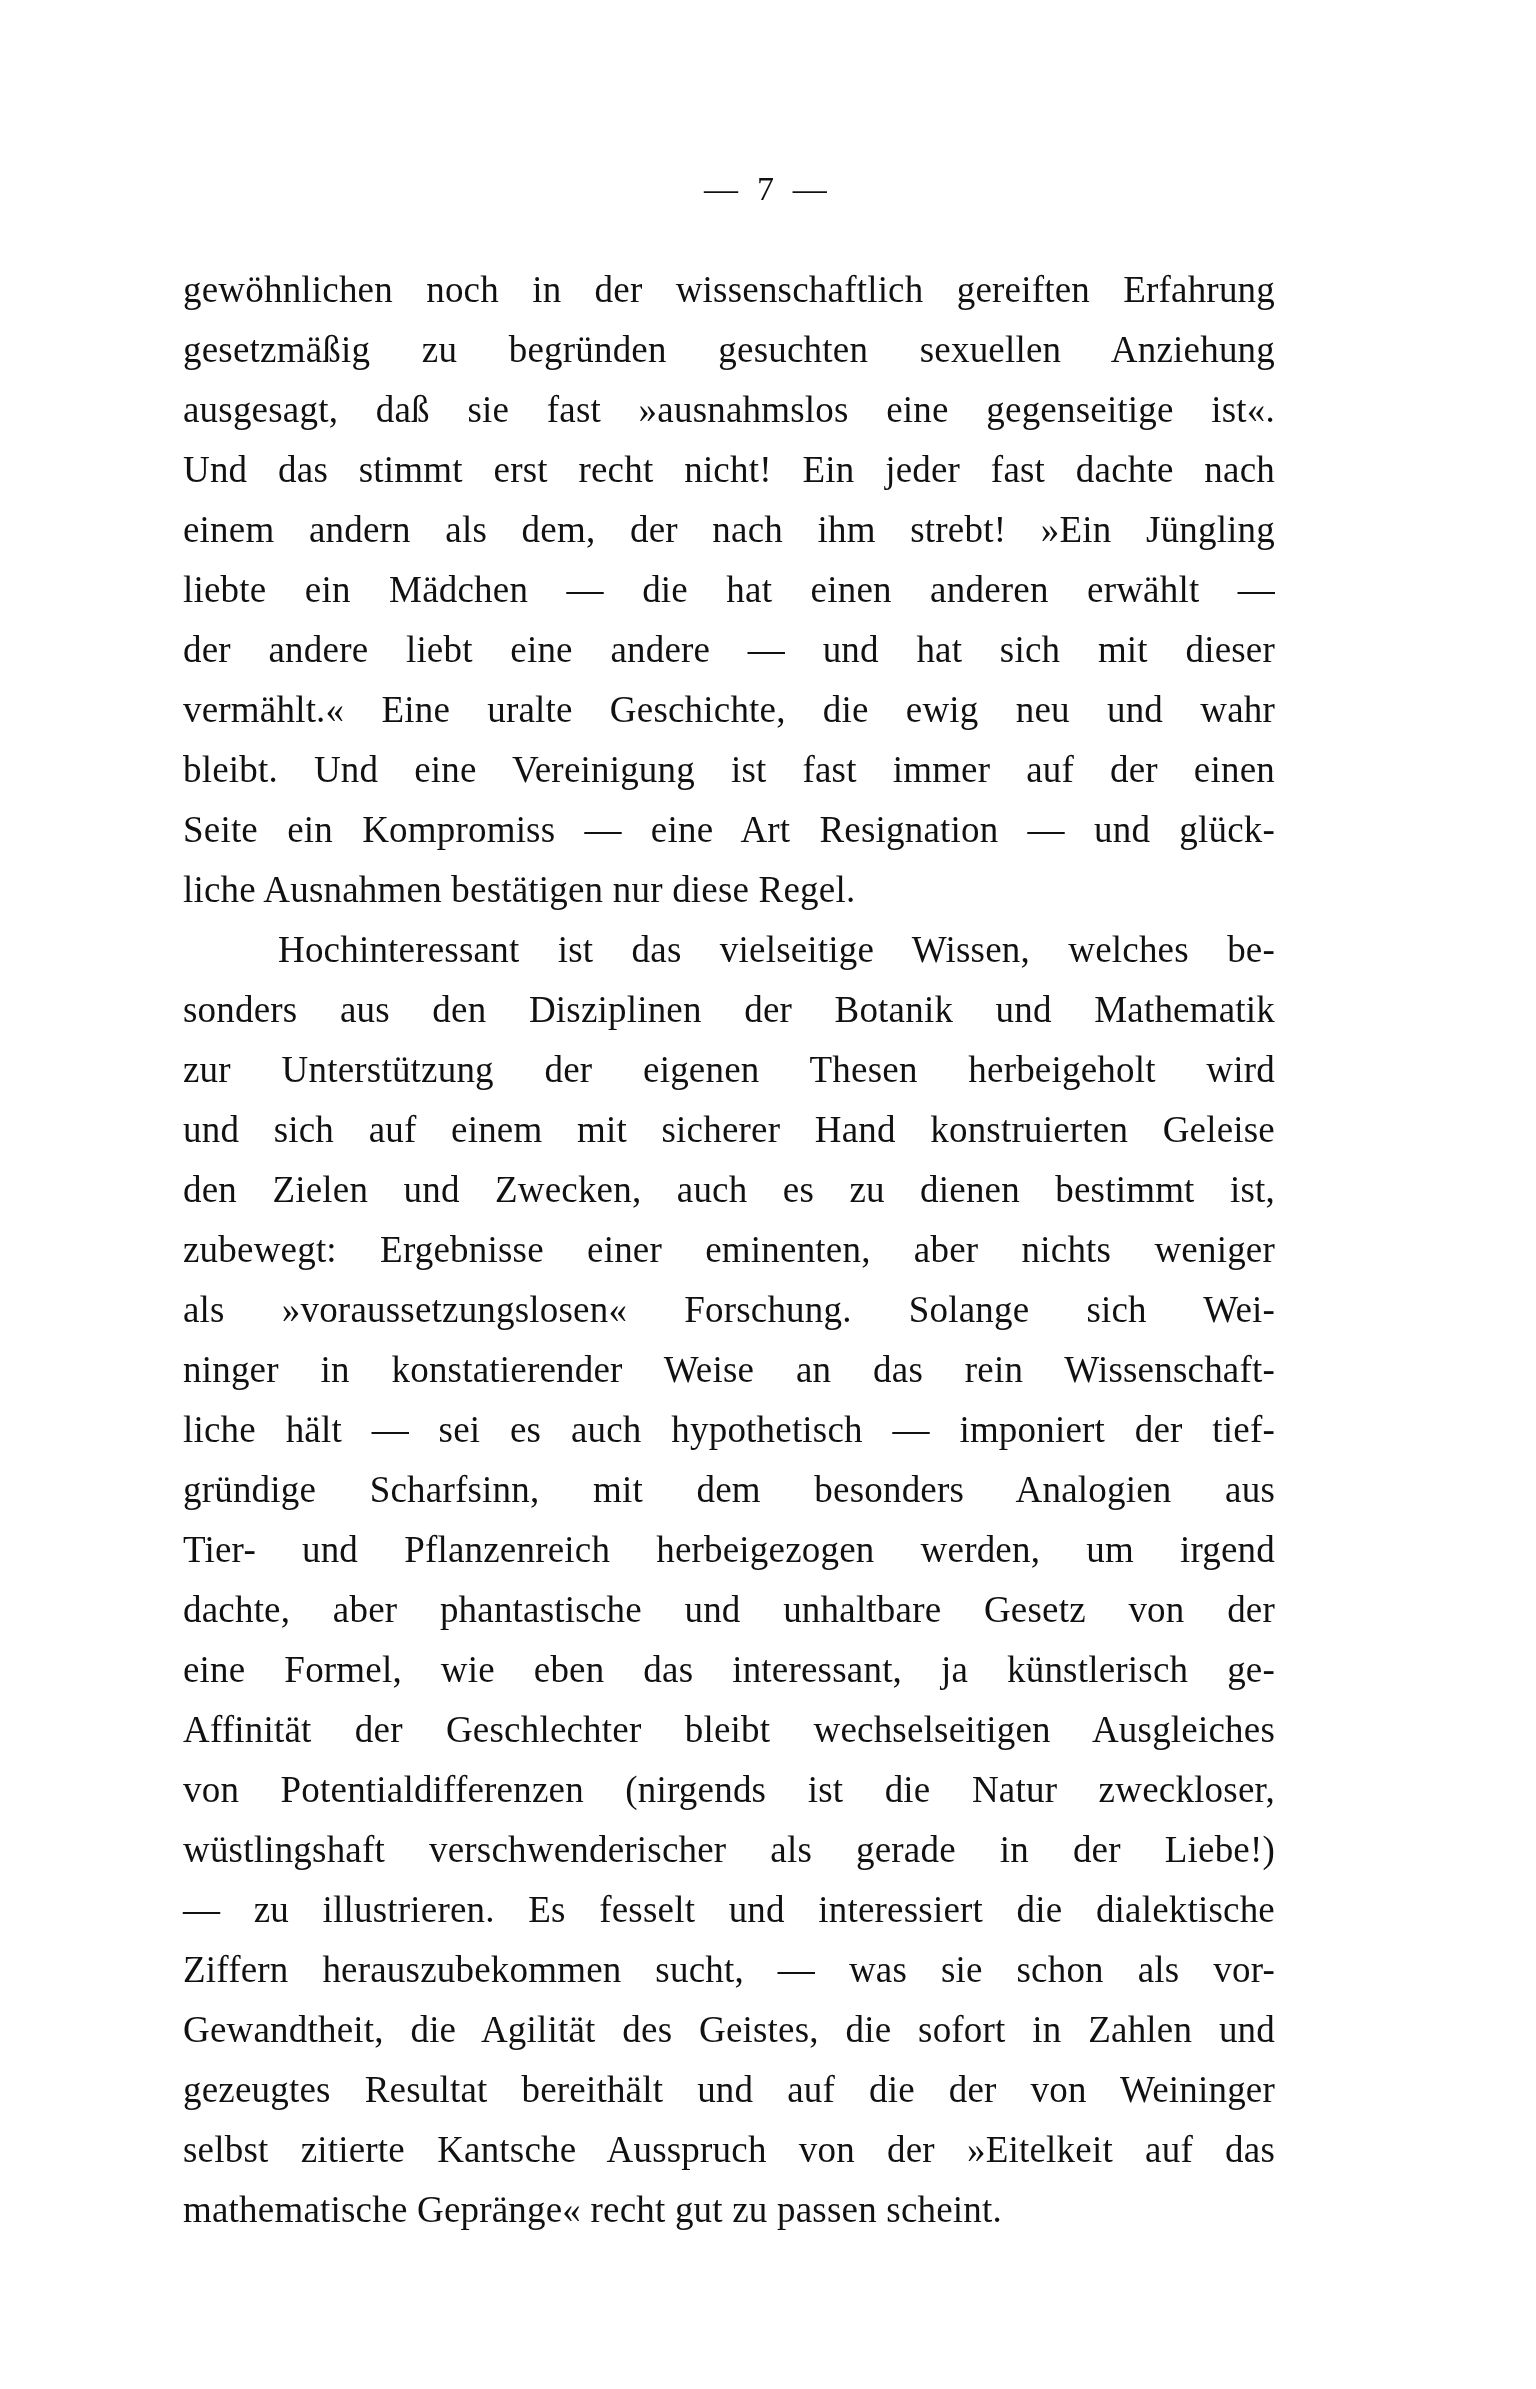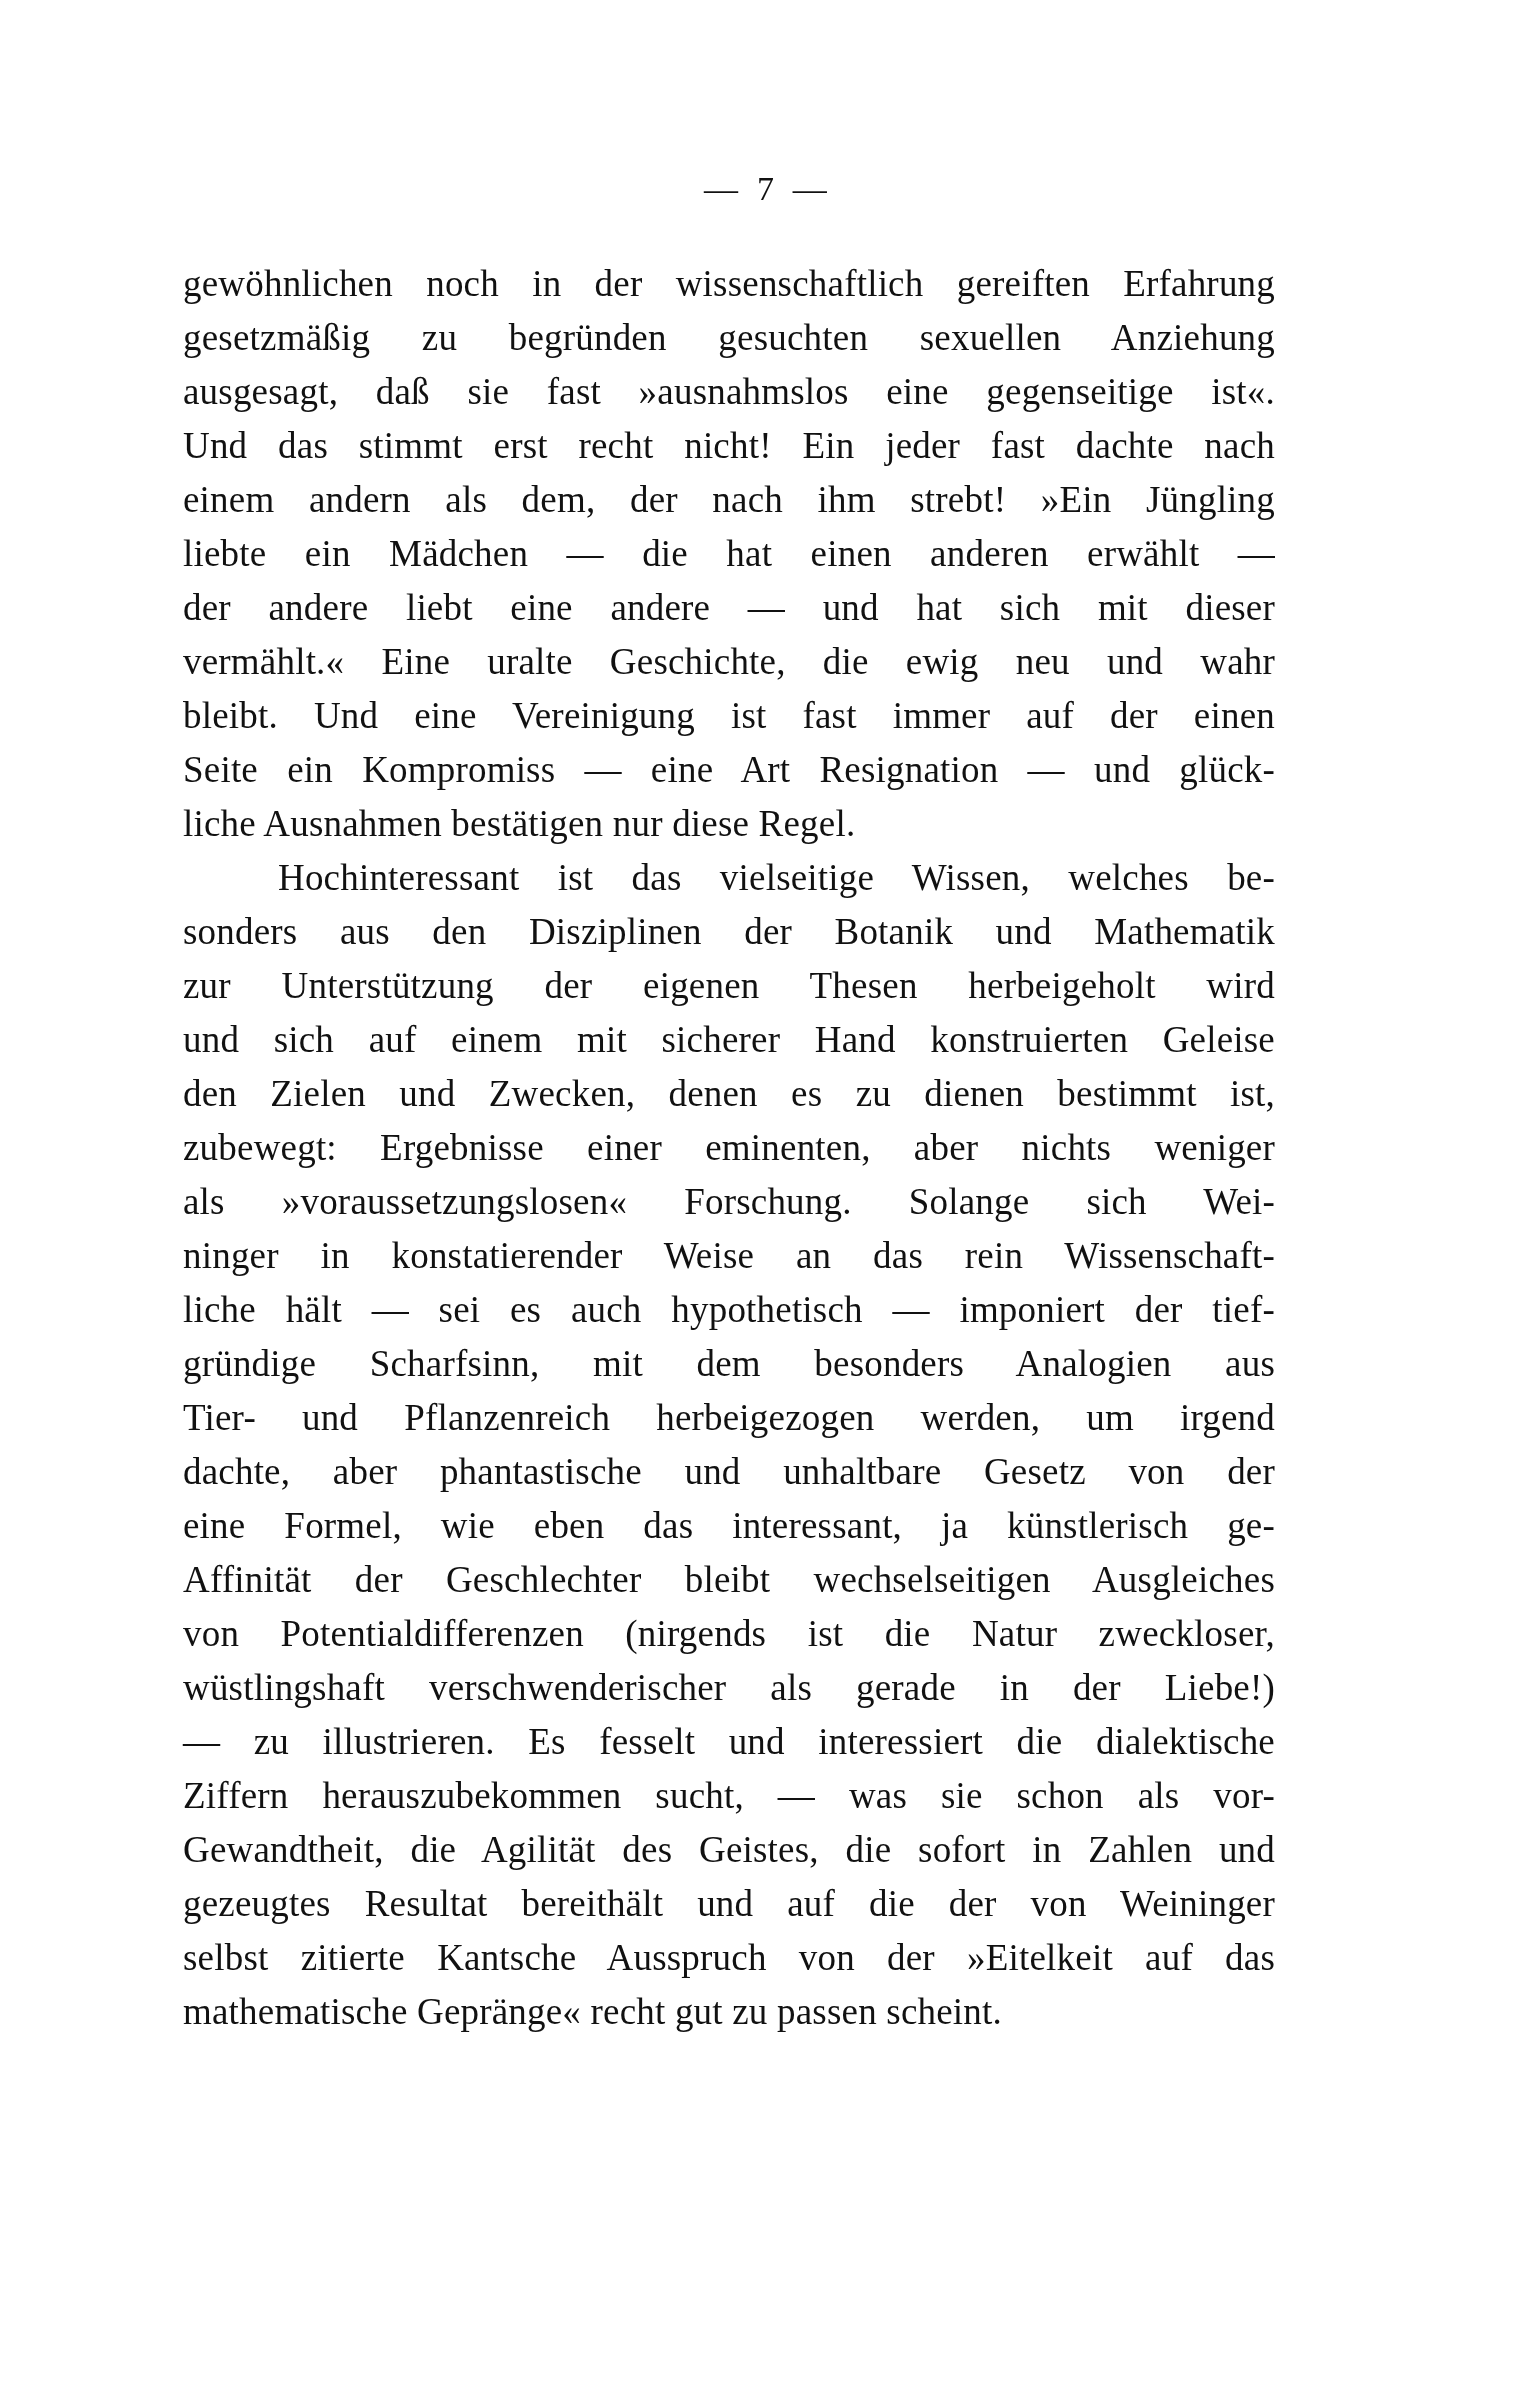--- a/index.html
+++ b/index.html
@@ -12,20 +12,21 @@
       position: absolute; top: 170px; left: 0; width: 1536px; text-align: center;
       font-size: 34px; letter-spacing: 5.2px; color: #111;
     }
     .body-text {
       position: absolute; left: 183px; top: 257px; width: 1092px;
     }
     .line {
       display: block; height: 54px; line-height: 54px; font-size: 37px;
       white-space: nowrap; text-align: justify; text-align-last: justify;
       letter-spacing: 0.2px;
+      margin-top: 6px;
     }
     .line.last { text-align-last: left; }
     .line.indent { padding-left: 95px; }
   </style>
 </head>
 <body>
 
 <div class="page">
   <div class="page-number">— 7 —</div>
 
@@ -41,21 +42,21 @@
       <span class="line">vermählt.« Eine uralte Geschichte, die ewig neu und wahr</span>
       <span class="line">bleibt. Und eine Vereinigung ist fast immer auf der einen</span>
       <span class="line">Seite ein Kompromiss — eine Art Resignation — und glück-</span>
       <span class="line last">liche Ausnahmen bestätigen nur diese Regel.</span>
     </div>
     <div>
       <span class="line indent">Hochinteressant ist das vielseitige Wissen, welches be-</span>
       <span class="line">sonders aus den Disziplinen der Botanik und Mathematik</span>
       <span class="line">zur Unterstützung der eigenen Thesen herbeigeholt wird</span>
       <span class="line">und sich auf einem mit sicherer Hand konstruierten Geleise</span>
-      <span class="line">den Zielen und Zwecken, denen es zu dienen bestimmt ist,</span>
+      <span class="line">den Zielen und Zwecken, auch es zu dienen bestimmt ist,</span>
       <span class="line">zubewegt: Ergebnisse einer eminenten, aber nichts weniger</span>
       <span class="line">als »voraussetzungslosen« Forschung. Solange sich Wei-</span>
       <span class="line">ninger in konstatierender Weise an das rein Wissenschaft-</span>
       <span class="line">liche hält — sei es auch hypothetisch — imponiert der tief-</span>
       <span class="line">gründige Scharfsinn, mit dem besonders Analogien aus</span>
       <span class="line">Tier- und Pflanzenreich herbeigezogen werden, um irgend</span>
       <span class="line">dachte, aber phantastische und unhaltbare Gesetz von der</span>
       <span class="line">eine Formel, wie eben das interessant, ja künstlerisch ge-</span>
       <span class="line">Affinität der Geschlechter bleibt wechselseitigen Ausgleiches</span>
       <span class="line">von Potentialdifferenzen (nirgends ist die Natur zweckloser,</span>

